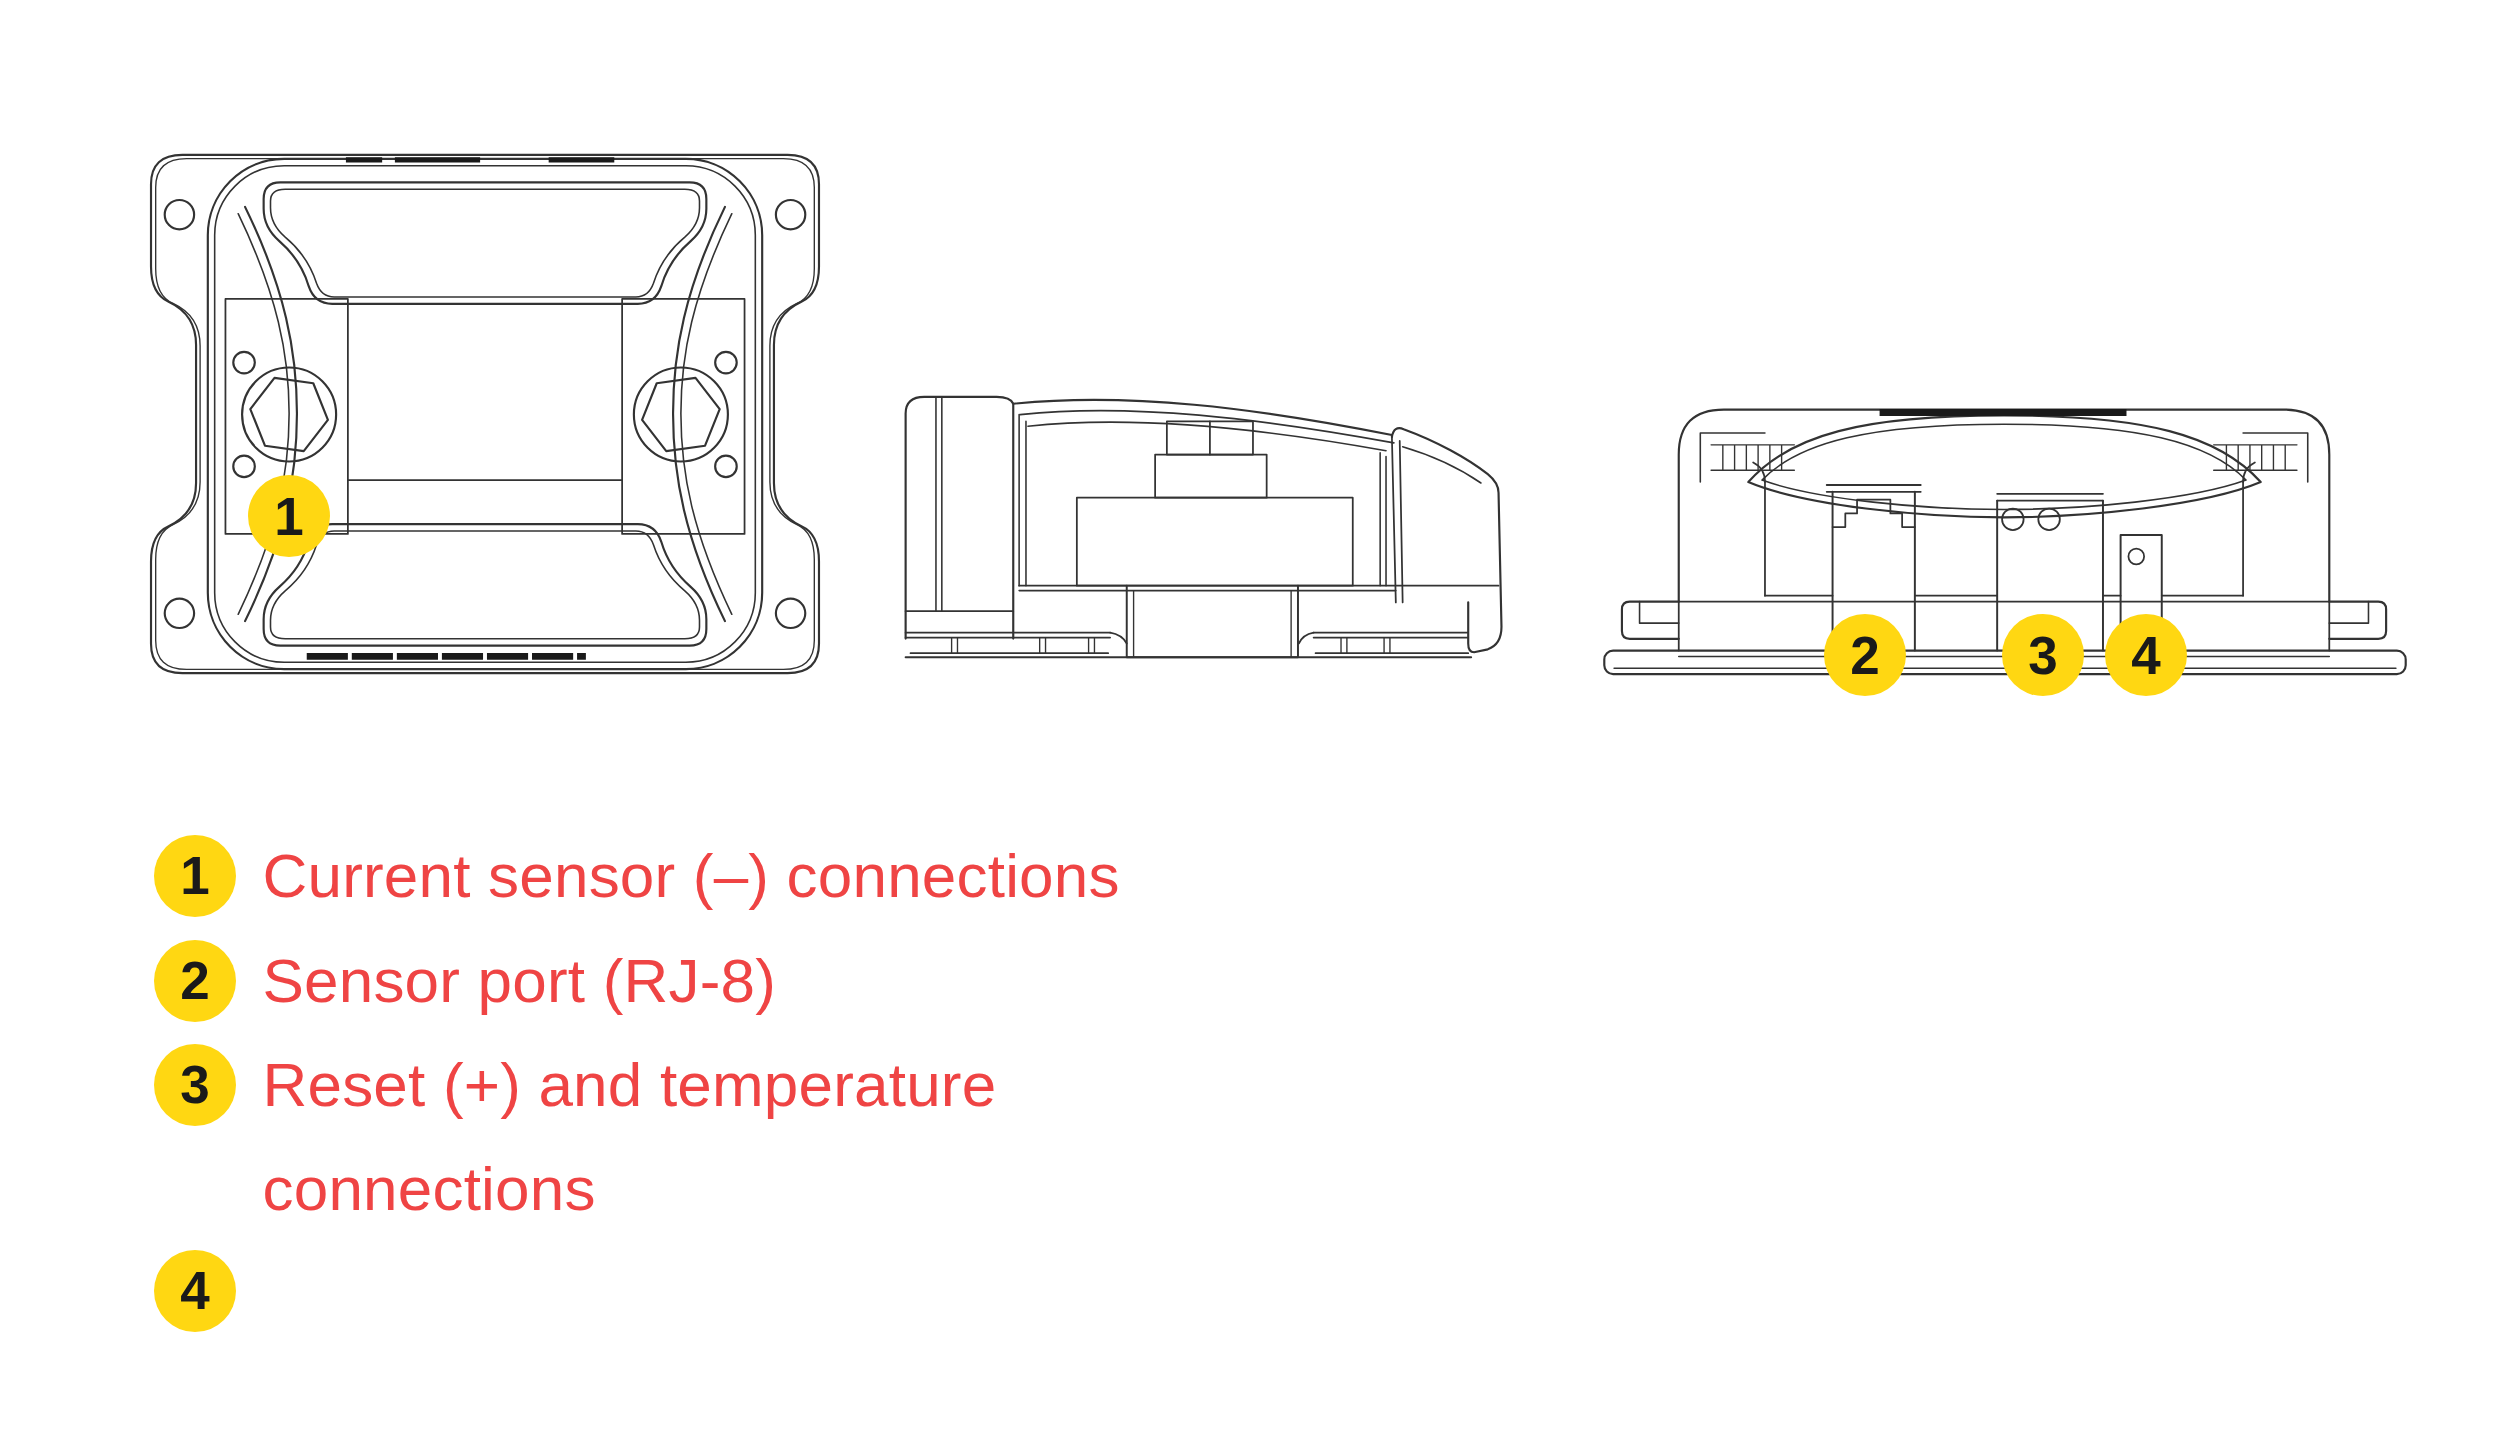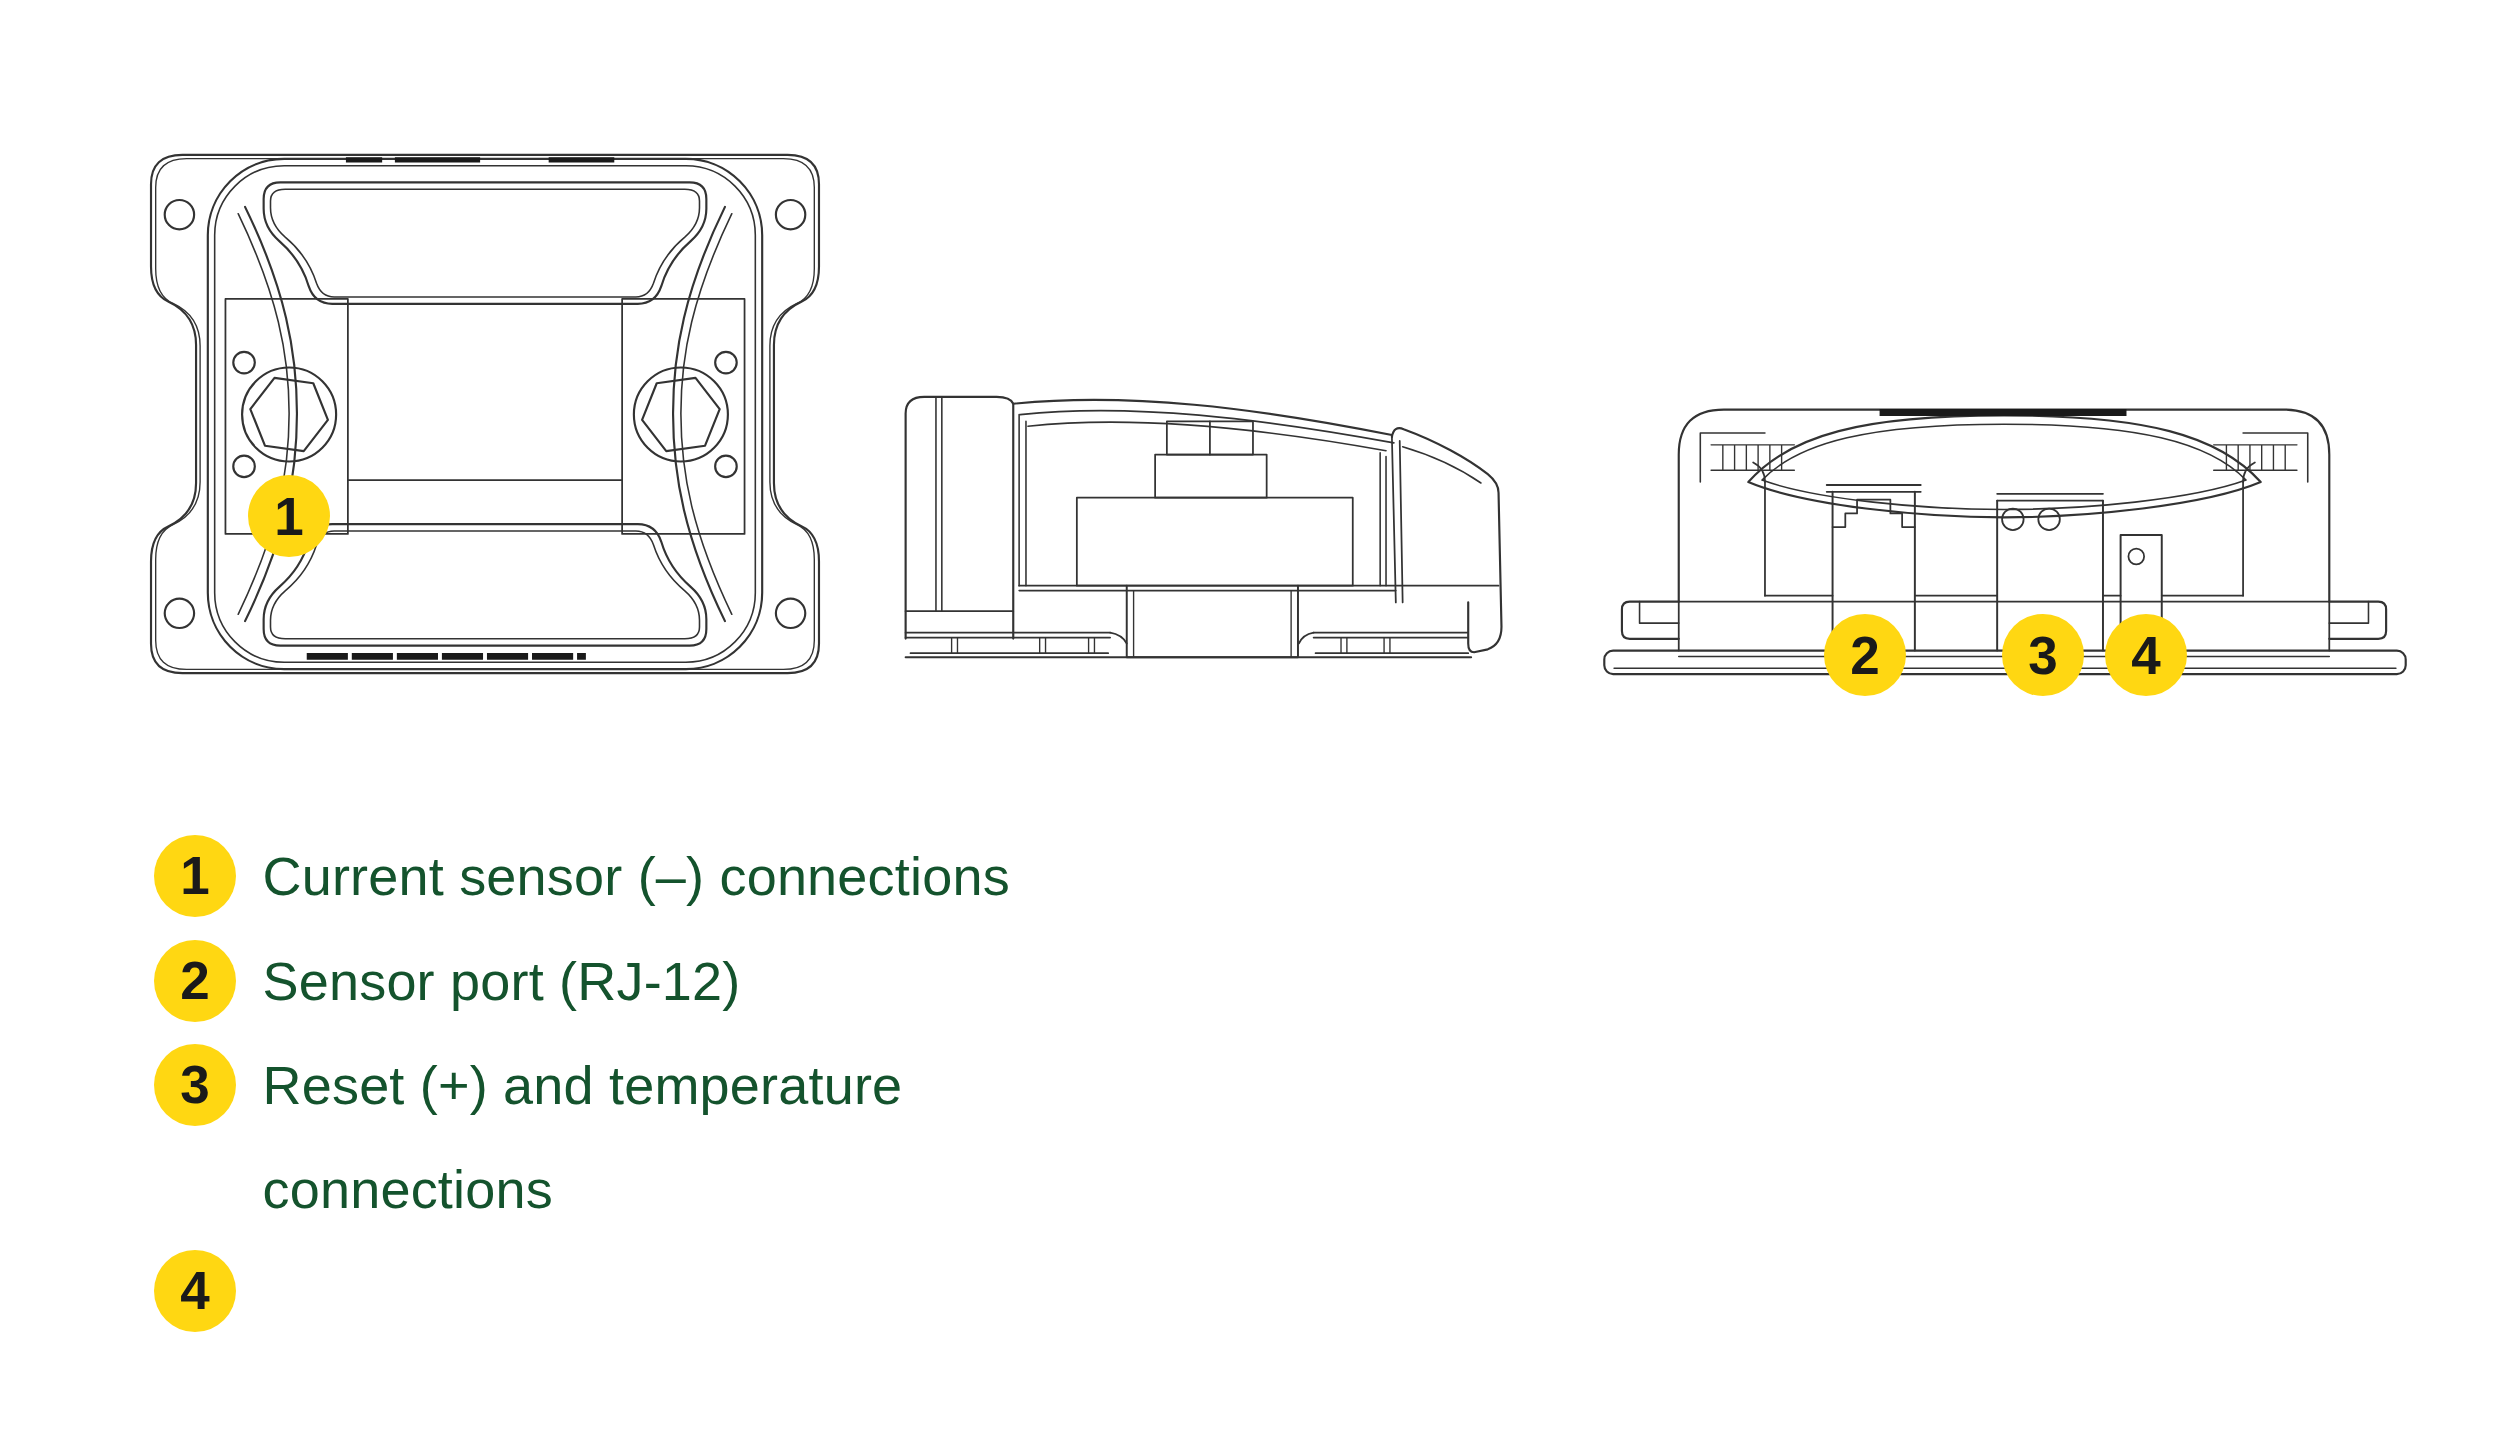--- a/index.html
+++ b/index.html
@@ -13,21 +13,21 @@
     position:absolute;width:82px;height:82px;border-radius:50%;
     background:#FFD712;color:#1a1a1a;
     display:flex;align-items:center;justify-content:center;
     font-size:53px;font-weight:bold;line-height:1;
   }
   .legend-row{
     position:absolute;left:154px;display:flex;align-items:flex-start;
   }
   .legend-row .badge{position:static;flex:0 0 82px;margin-top:10.8px;margin-right:26.5px;}
   .legend-label{
-    font-size:54px;line-height:104px;white-space:pre-line;color:#14532d;
+    font-size:62px;line-height:104px;white-space:pre-line;color:#ef4444;
     letter-spacing:0.2px;
   }
 </style>
 </head>
 <body>
 
 <div class="canvas">
 
   <div class="view" style="left:147px;top:152px;width:676px;height:524px;">
     <svg viewBox="0 0 690 535">
@@ -197,21 +197,21 @@
     <div class="badge">
       <span>1</span>
     </div>
     <div class="legend-label">Current sensor (–) connections</div>
   </div>
 
   <div class="legend-row" style="top:929px;">
     <div class="badge">
       <span>2</span>
     </div>
-    <div class="legend-label">Sensor port (RJ-12)</div>
+    <div class="legend-label">Sensor port (RJ-8)</div>
   </div>
 
   <div class="legend-row" style="top:1033px;">
     <div class="badge">
       <span>3</span>
     </div>
     <div class="legend-label">Reset (+) and temperature
 connections</div>
   </div>
 

